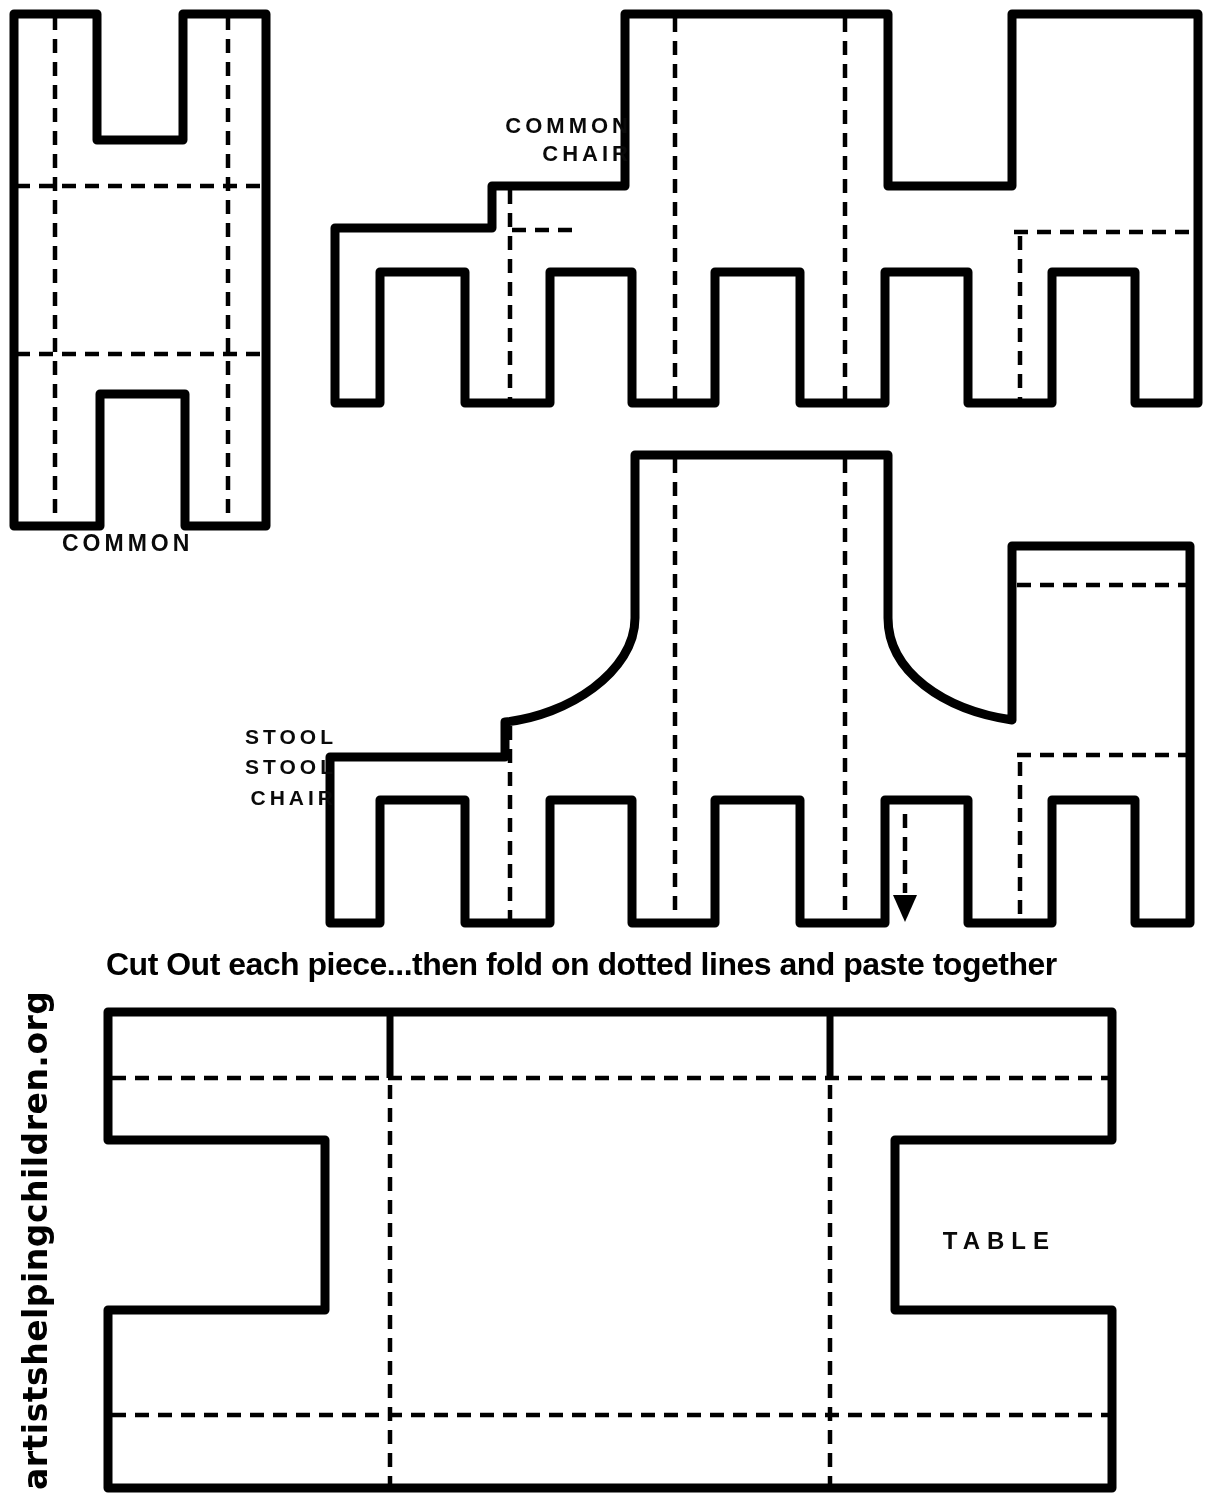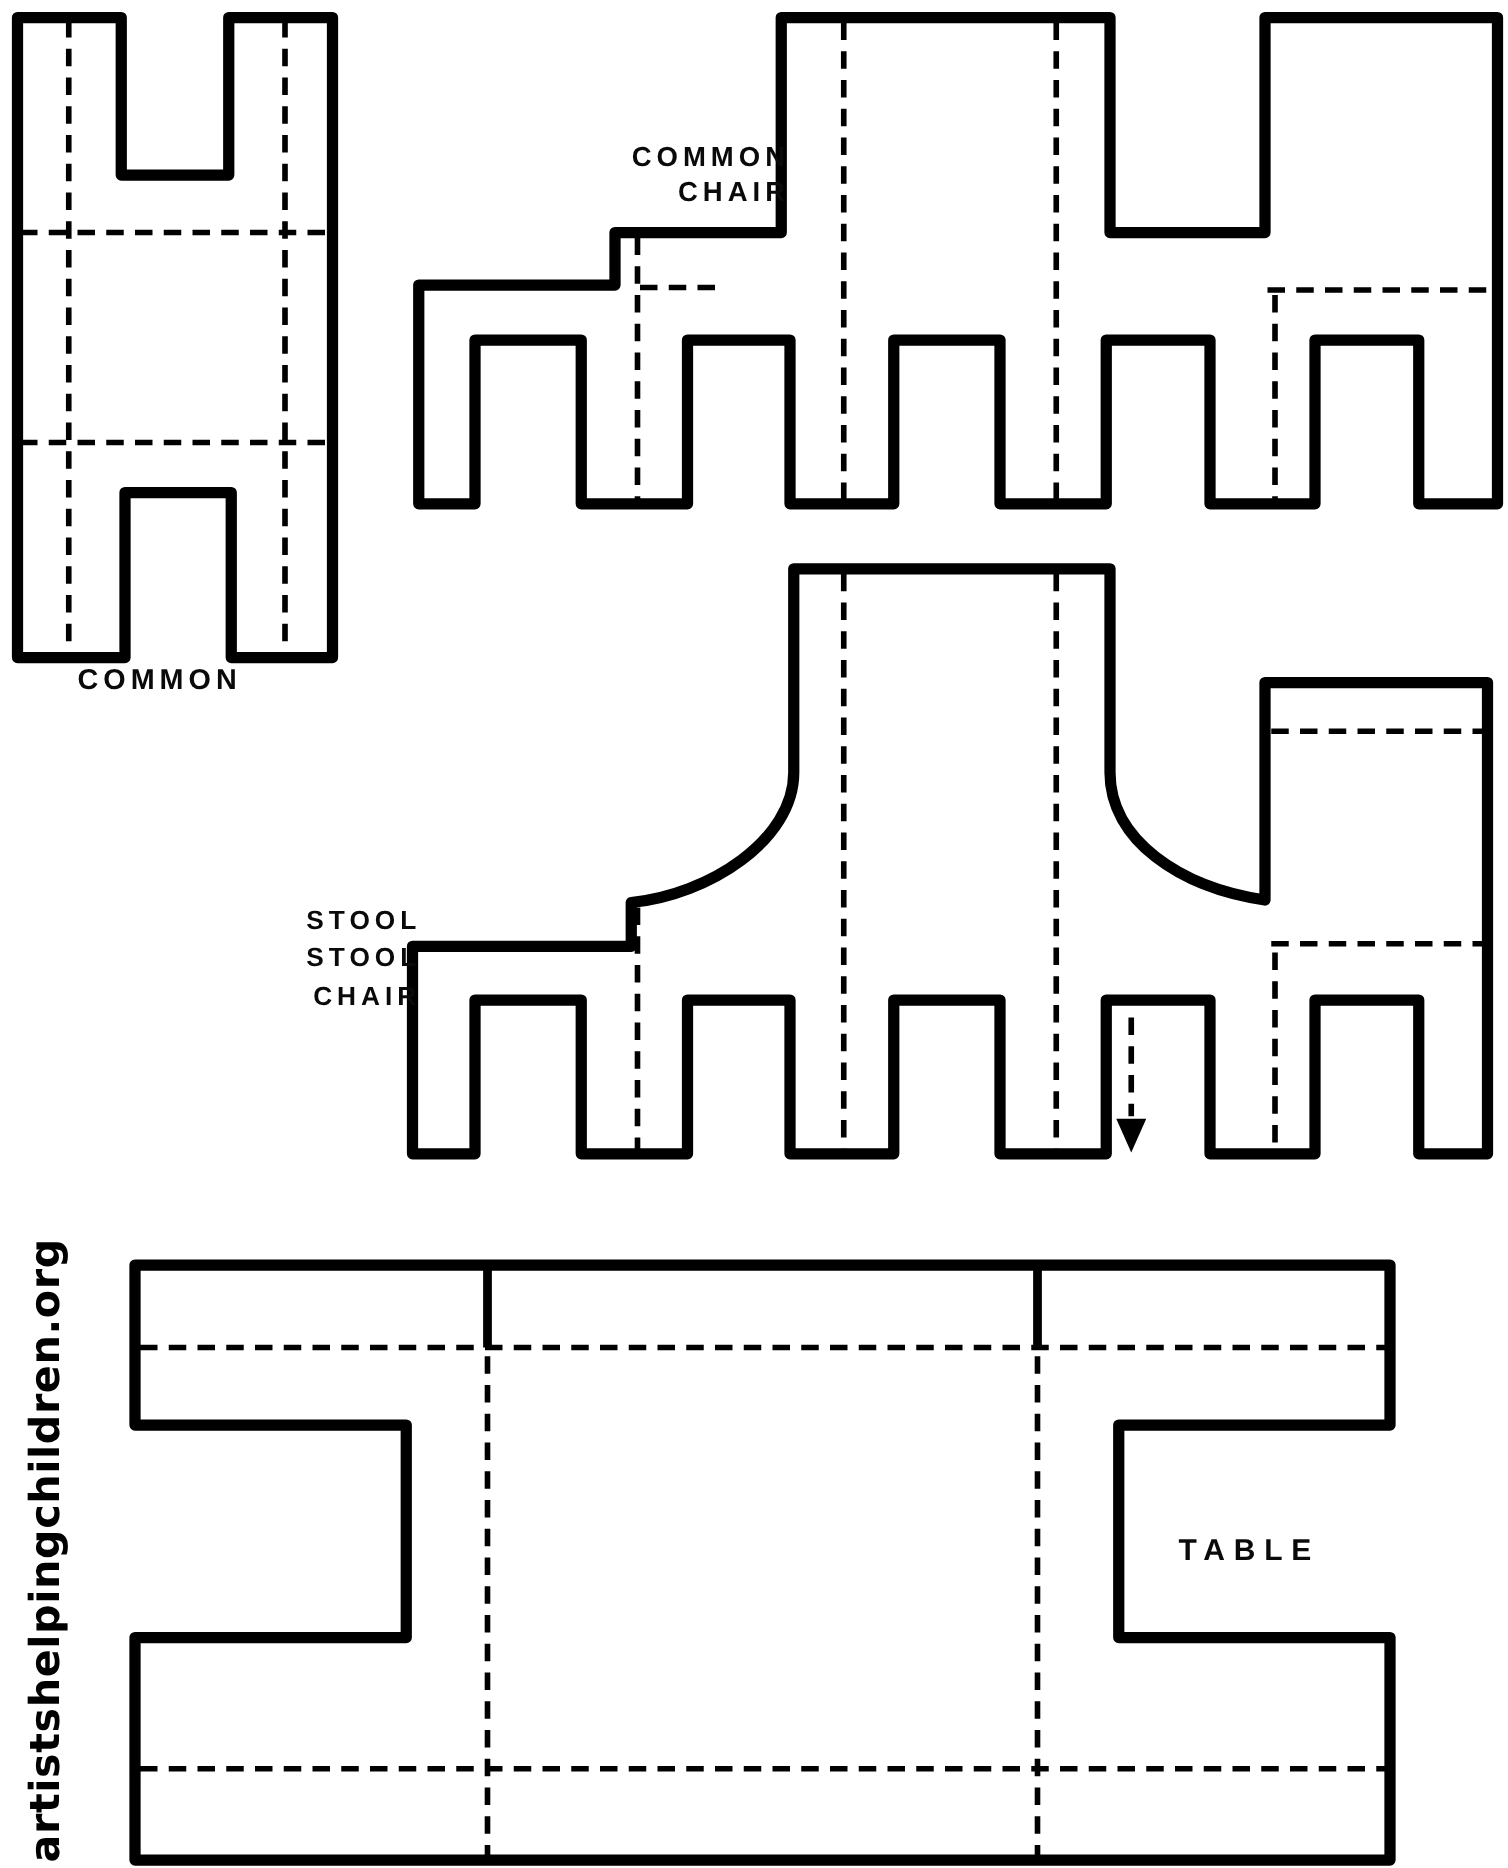--- a/index.html
+++ b/index.html
@@ -97,16 +97,17 @@
 
   <div class="pattern-label" id="high-backed-chair-label">
     <span style="display:block">STOOL</span>
     <span style="display:block">STOOL</span>
     <span style="display:block">CHAIR</span>
   </div>
 
   <div class="pattern-label" id="table-label">TABLE</div>
 
 
+  <div id="instruction">Cut Out each piece...then fold on dotted lines and paste together</div>
 
   <div id="website">artistshelpingchildren.org</div>
 
 </div>
 
 </body></html>

